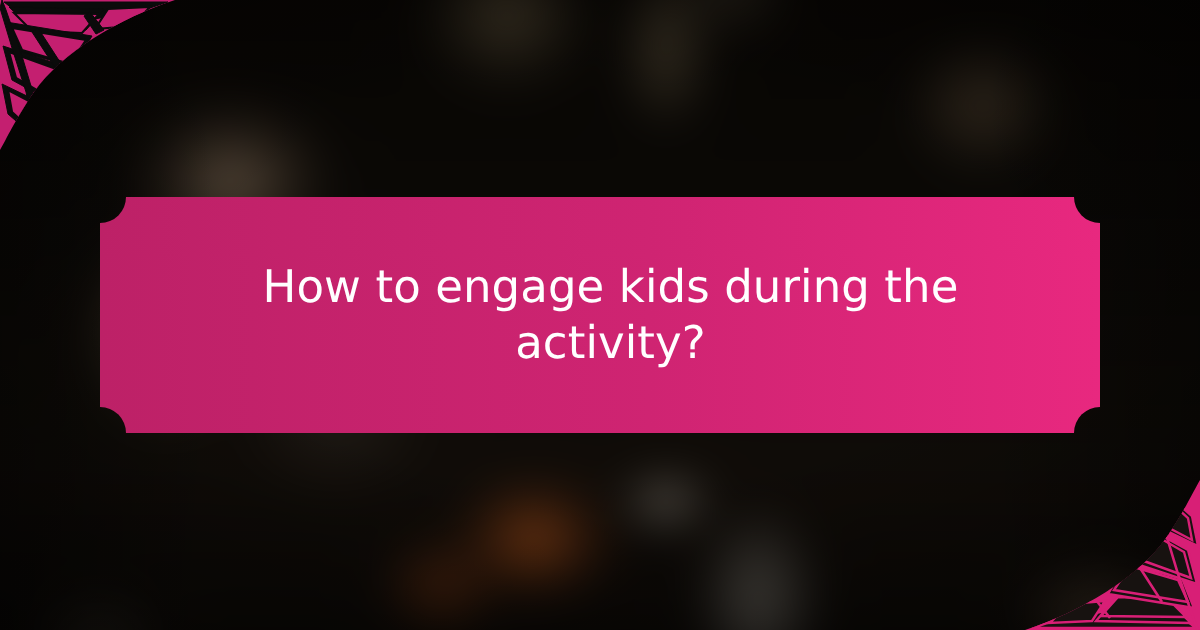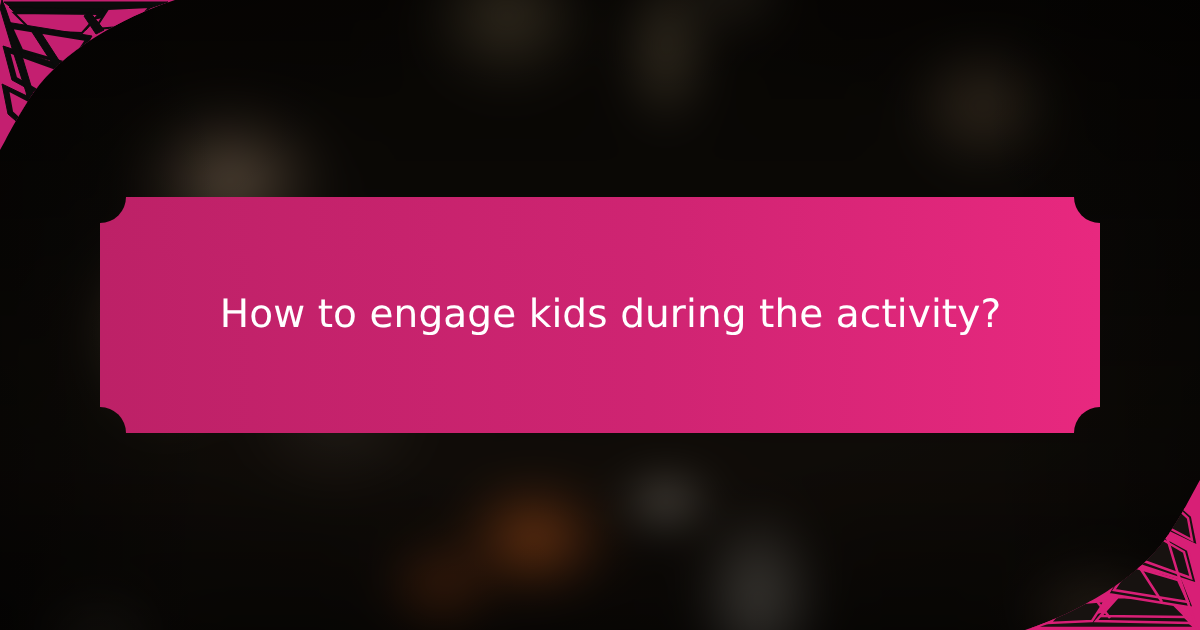--- a/index.html
+++ b/index.html
@@ -69,21 +69,21 @@
   }
   .banner-label {
     position: absolute;
     inset: 0;
     display: flex;
     align-items: center;
     justify-content: center;
     padding: 0 52px;
     box-sizing: border-box;
     color: #ffffff;
-    font-size: 39px;
+    font-size: 45px;
     font-weight: 400;
     letter-spacing: 0.1px;
     text-align: center;
     line-height: 1.25;
     text-rendering: geometricPrecision;
     margin-left: 21px;
   }
 </style>
 </head>
 <body>

